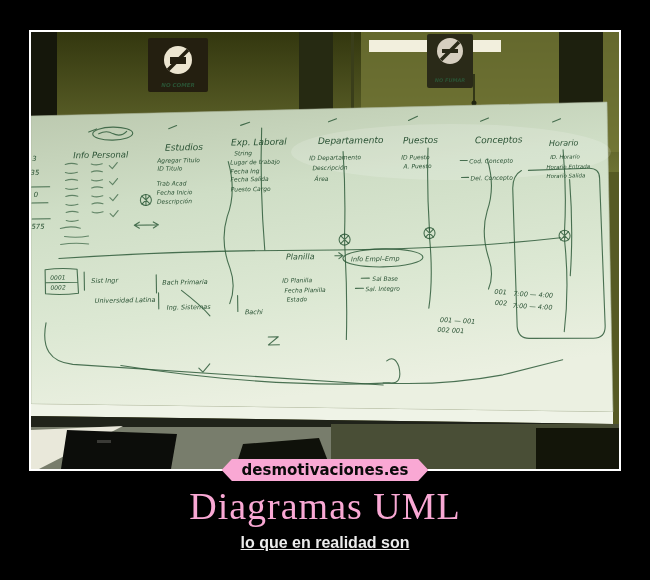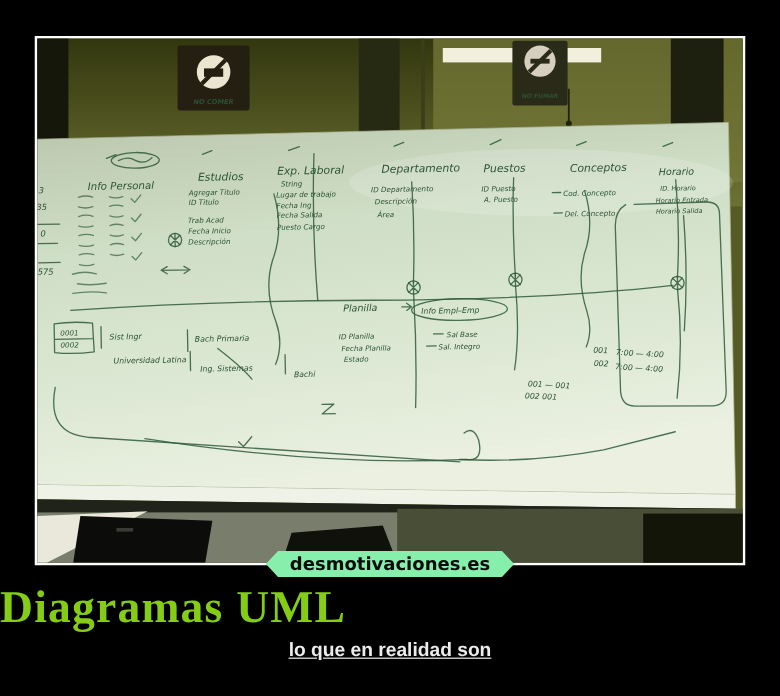--- a/index.html
+++ b/index.html
@@ -2,27 +2,27 @@
 <html><head>
 <meta charset="utf-8">
 <style>
   html,body{margin:0;padding:0;background:#000;}
   body{width:650px;height:580px;position:relative;overflow:hidden;
        font-family:"Liberation Sans",sans-serif;}
   .photo-frame{position:absolute;left:29px;top:30px;width:588px;height:437px;
        border:2px solid #fff;background:#565a24;}
   .photo-frame svg{display:block;}
   .watermark{position:absolute;left:50%;top:459px;transform:translateX(-50%);
-       background:#86efac;color:#0a0a0a;font-family:"DejaVu Sans",sans-serif;
+       background:#f9a8d4;color:#0a0a0a;font-family:"DejaVu Sans",sans-serif;
        font-weight:bold;font-size:15px;line-height:22px;padding:0 20px;
        clip-path:polygon(5% 0,95% 0,100% 50%,95% 100%,5% 100%,0 50%);
        white-space:nowrap;z-index:5;text-align:right;}
-  .caption-title{position:absolute;top:484px;left:0;width:100%;text-align:left;
-       color:#84cc16;font-family:"Liberation Serif","DejaVu Serif",serif;
-       font-size:38px;font-weight:bold;margin:0;letter-spacing:1px;}
+  .caption-title{position:absolute;top:484px;left:0;width:100%;text-align:center;
+       color:#f9a8d4;font-family:"Liberation Serif","DejaVu Serif",serif;
+       font-size:38px;font-weight:normal;margin:0;letter-spacing:1px;}
   .caption-sub{position:absolute;top:534px;left:0;width:100%;text-align:center;
        color:#ececec;font-family:"Liberation Sans",sans-serif;
        font-size:16px;font-weight:bold;margin:0;text-decoration:underline;}
   text{font-family:"DejaVu Sans",sans-serif;font-style:italic;fill:#2a5234;}
   .ink path, .ink line, .ink ellipse, .ink circle{stroke:#2e5a3a;fill:none;
        stroke-width:1.1;stroke-linecap:round;stroke-linejoin:round;opacity:.85;}
 </style>
 </head>
 <body>
 

